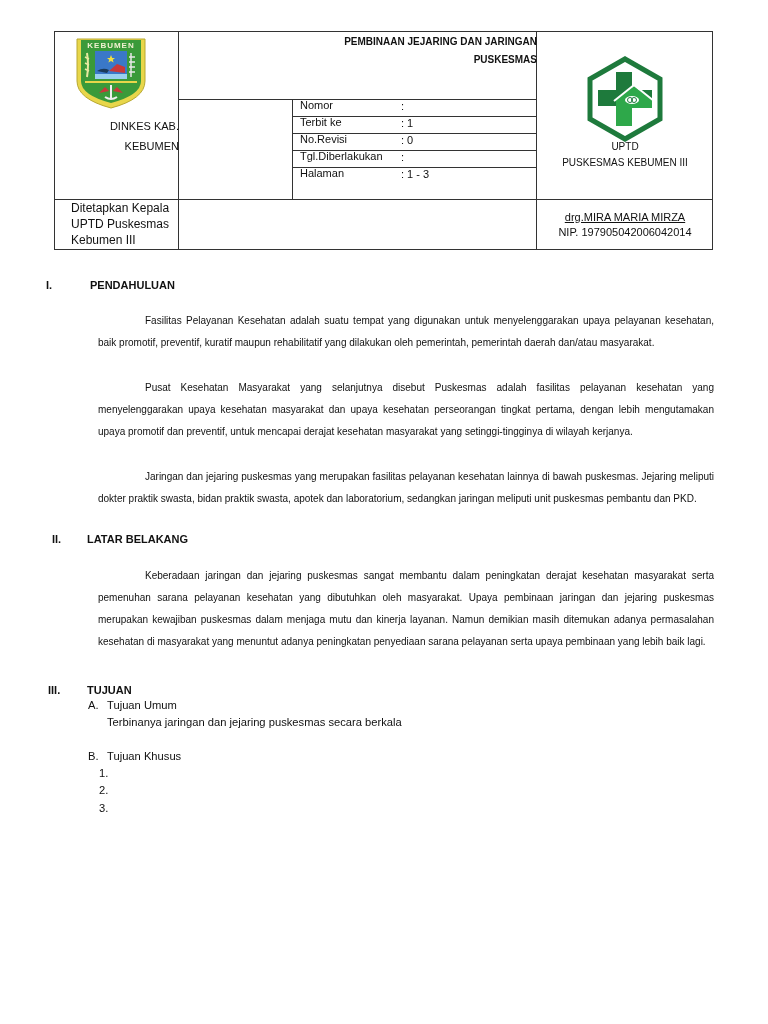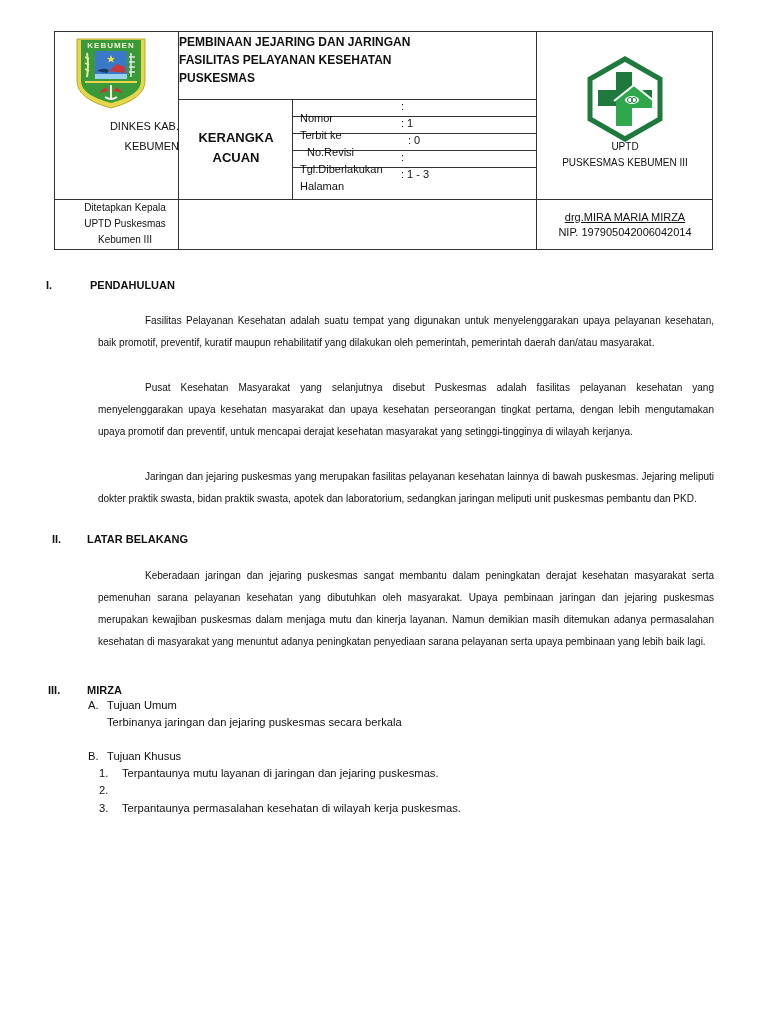--- a/index.html
+++ b/index.html
@@ -9,30 +9,30 @@
 
   
   .hdr { position: absolute; left: 54px; top: 31px; width: 659px; height: 219px;
          border: 1px solid #333; box-sizing: border-box; }
   .vline { position: absolute; width: 1px; background: #333; }
   .hline { position: absolute; height: 1px; background: #333; }
 
   .logo-left { position: absolute; left: 18px; top: 5px; width: 76px; height: 72px; }
   .dinkes { position: absolute; left: 0; top: 84px; width: 124px; text-align: right;
             font-size: 11px; line-height: 20px; }
-  .ditetapkan { position: absolute; left: 8px; top: 168px; width: 124px; text-align: center;
-            font-size: 10px; line-height: 16px; }
+  .ditetapkan { position: absolute; left: 16px; top: 168px; width: 124px; text-align: left;
+            font-size: 12px; line-height: 16px; }
 
-  .title { position: absolute; left: 124px; top: 1px; width: 358px; text-align: left;
-           font-weight: bold; font-size: 12px; line-height: 18px; }
+  .title { position: absolute; left: 124px; top: 1px; width: 358px; text-align: right;
+           font-weight: bold; font-size: 10px; line-height: 18px; }
   .kerangka { position: absolute; left: 124px; top: 96px; width: 114px; text-align: center;
               font-weight: bold; font-size: 13px; line-height: 20px; }
 
   .info-row { position: absolute; left: 238px; width: 244px; height: 17px; font-size: 11px; }
-  .info-row .lbl { position: absolute; left: 7px; top: 13px; }
+  .info-row .lbl { position: absolute; left: 7px; top: 0; }
   .info-row .val { position: absolute; left: 108px; top: 1px; }
 
   .logo-right { position: absolute; left: 527px; top: 24px; width: 86px; height: 86px; }
   .uptd { position: absolute; left: 482px; top: 107px; width: 176px; text-align: center;
           font-size: 10px; line-height: 16px; }
   .signer { position: absolute; left: 482px; top: 178px; width: 176px; text-align: center;
             font-size: 11px; line-height: 15px; }
   .signer .name { text-decoration: underline; }
 
   
@@ -84,38 +84,33 @@
       <div>KEBUMEN</div>
     </div>
     <div class="ditetapkan">
       <div>Ditetapkan Kepala</div>
       <div>UPTD Puskesmas</div>
       <div>Kebumen III</div>
     </div>
 
     <div class="title">
       <div>PEMBINAAN JEJARING DAN JARINGAN</div>
-      <div>FASILITAS PELAYANAN KESEHATAN</div>
       <div>PUSKESMAS</div>
     </div>
 
-    <div class="kerangka">
-      <div>KERANGKA</div>
-      <div>ACUAN</div>
-    </div>
 
     <div class="info-row" style="top:67px;">
       <span class="lbl">Nomor</span>
       <span class="val">:</span>
     </div>
     <div class="info-row" style="top:84px;">
       <span class="lbl">Terbit ke</span>
       <span class="val">: 1</span>
     </div>
-    <div class="info-row" style="top:101px;margin-left:7px;">
+    <div class="info-row" style="top:101px;">
       <span class="lbl">No.Revisi</span>
       <span class="val">: 0</span>
     </div>
     <div class="info-row" style="top:118px;">
       <span class="lbl">Tgl.Diberlakukan</span>
       <span class="val">:</span>
     </div>
     <div class="info-row" style="top:135px;">
       <span class="lbl">Halaman</span>
       <span class="val">: 1 - 3</span>
@@ -148,27 +143,25 @@
   <div class="sec-title" style="left:90px; top:279px;">PENDAHULUAN</div>
   <div class="para" style="top:290px;">Fasilitas Pelayanan Kesehatan adalah suatu tempat yang digunakan untuk menyelenggarakan upaya pelayanan kesehatan, baik promotif, preventif, kuratif maupun rehabilitatif yang dilakukan oleh pemerintah, pemerintah daerah dan/atau masyarakat.</div>
   <div class="para" style="top:446px;">Jaringan dan jejaring puskesmas yang merupakan fasilitas pelayanan kesehatan lainnya di bawah puskesmas. Jejaring meliputi dokter praktik swasta, bidan praktik swasta, apotek dan laboratorium, sedangkan jaringan meliputi unit puskesmas pembantu dan PKD.</div>
   <div class="para" style="top:357px;">Pusat Kesehatan Masyarakat yang selanjutnya disebut Puskesmas  adalah fasilitas pelayanan kesehatan yang menyelenggarakan upaya kesehatan masyarakat dan upaya kesehatan perseorangan tingkat pertama, dengan lebih mengutamakan upaya promotif dan preventif, untuk mencapai derajat kesehatan masyarakat yang setinggi-tingginya di wilayah kerjanya.</div>
 
   <div class="sec-num" style="left:52px; top:533px;">II.</div>
   <div class="sec-title" style="left:87px; top:533px;">LATAR BELAKANG</div>
   <div class="para" style="top:545px;">Keberadaan jaringan dan jejaring puskesmas sangat membantu dalam peningkatan derajat kesehatan masyarakat serta pemenuhan sarana pelayanan kesehatan yang dibutuhkan oleh masyarakat. Upaya pembinaan jaringan dan jejaring puskesmas merupakan kewajiban puskesmas dalam menjaga mutu dan kinerja layanan. Namun demikian masih ditemukan adanya permasalahan kesehatan di masyarakat yang menuntut adanya peningkatan penyediaan sarana pelayanan serta upaya pembinaan yang lebih baik lagi.</div>
 
   <div class="sec-num" style="left:48px; top:684px;">III.</div>
-  <div class="sec-title" style="left:87px; top:684px;">MIRZA</div>
+  <div class="sec-title" style="left:87px; top:684px;">TUJUAN</div>
 
   <div class="sub" style="left:88px; top:697px;">A.</div>
   <div class="sub" style="left:107px; top:697px;">Tujuan Umum</div>
   <div class="sub" style="left:107px; top:714px;">Terbinanya jaringan dan jejaring puskesmas secara berkala</div>
 
   <div class="sub" style="left:88px; top:748px;">B.</div>
   <div class="sub" style="left:107px; top:748px;">Tujuan Khusus</div>
 
   <div class="sub" style="left:99px; top:765px;">1.</div>
-  <div class="sub" style="left:122px; top:765px;">Terpantaunya mutu layanan di jaringan dan jejaring puskesmas.</div>
   <div class="sub" style="left:99px; top:782px;">2.</div>
   <div class="sub" style="left:99px; top:800px;">3.</div>
-  <div class="sub" style="left:122px; top:800px;">Terpantaunya permasalahan kesehatan di wilayah kerja puskesmas.</div>
 </div>
 
 </body></html>

